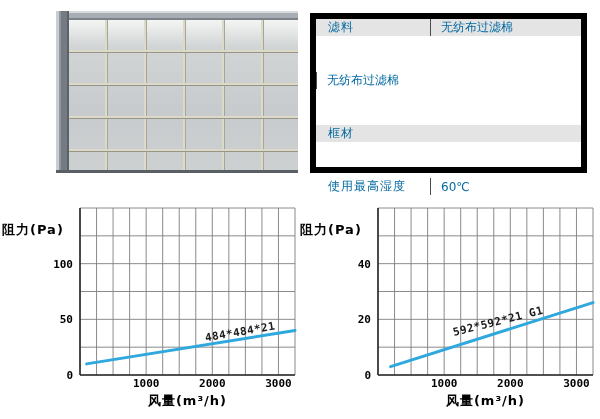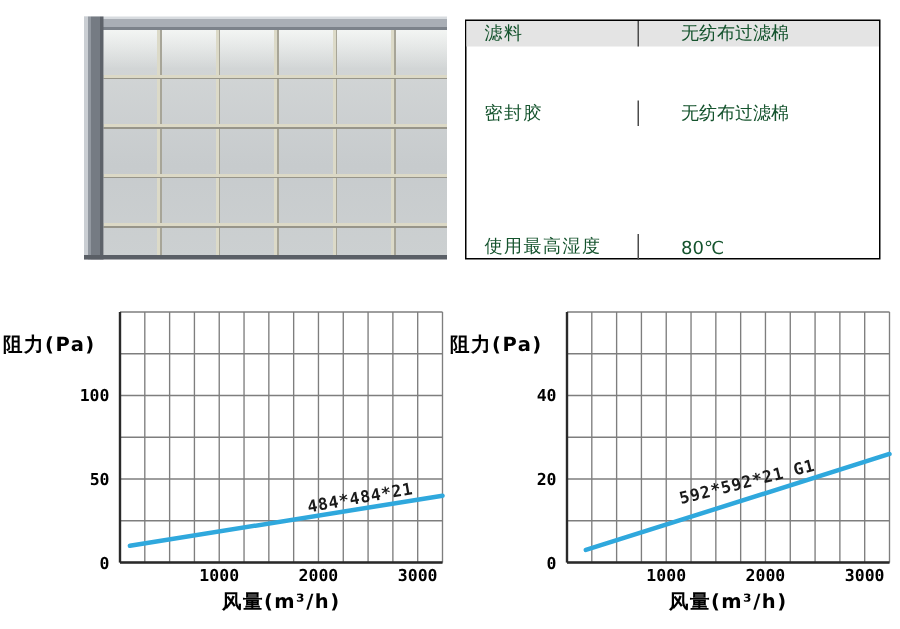--- a/index.html
+++ b/index.html
@@ -15,27 +15,27 @@
       linear-gradient(180deg,rgba(248,250,248,.85),rgba(248,250,248,0) 26px),
       linear-gradient(180deg,#d6d9d9 0%,#c7cbcd 60%,#ccd0d1 100%);}
   .photo .frame-top{position:absolute;left:0;top:0;right:0;height:9px;
     background:linear-gradient(180deg,#d7dbdf 0px,#d7dbdf 2px,#a9aeb5 2px,#a9aeb5 7px,#7c828a 7px,#7c828a 9px);}
   .photo .frame-left{position:absolute;left:0;top:0;bottom:0;width:13px;
     background:linear-gradient(90deg,#caced3 0px,#caced3 3px,#9298a0 3px,#9298a0 5px,#757b83 5px,#757b83 11px,#5d6269 11px,#5d6269 13px);}
   .photo .bottom-edge{position:absolute;left:0;bottom:0;right:0;height:3px;background:#5a5f66;}
 
   
   .spec-table{position:absolute;left:310px;top:13px;width:277px;height:160px;
-    box-sizing:border-box;border:1px solid #000000;background:#fff;
-    display:flex;flex-direction:column;font-size:12px;color:#14532d;gap:36px;}
+    box-sizing:border-box;border:6px solid #000000;background:#fff;
+    display:flex;flex-direction:column;font-size:12px;color:#0369a1;gap:36px;}
   .spec-row{flex:1;display:flex;align-items:stretch;}
   .spec-row:nth-child(odd){background:#e4e4e4;}
   .spec-cell-label{width:114px;display:flex;align-items:center;padding-left:12px;
     box-sizing:border-box;letter-spacing:1px;}
-  .spec-cell-value{flex:1;display:flex;align-items:center;padding-left:28px;
+  .spec-cell-value{flex:1;display:flex;align-items:center;padding-left:10px;
     border-left:1px solid #4c4c4c;text-align:center;}
 
   
   .chart-svg{position:absolute;top:195px;}
   #chart-0{left:0;}
   #chart-1{left:298px;}
   .t-tick{font-family:"DejaVu Sans Mono",monospace;font-size:11px;font-weight:bold;fill:#000;}
   .t-axis{font-family:"DejaVu Sans",sans-serif;font-size:13px;font-weight:bold;fill:#000;letter-spacing:1px;}
   .t-series{font-family:"DejaVu Sans Mono",monospace;font-size:11px;font-weight:bold;fill:#1a1a1a;letter-spacing:.5px;}
 </style>
@@ -50,28 +50,28 @@
     <div class="frame-left"></div>
     <div class="bottom-edge"></div>
   </div>
 
   <div class="spec-table">
     <div class="spec-row">
       <div class="spec-cell-label">滤料</div>
       <div class="spec-cell-value">无纺布过滤棉</div>
     </div>
     <div class="spec-row">
-      <div class="spec-cell-label">密封胶</div>
       <div class="spec-cell-value">无纺布过滤棉</div>
     </div>
     <div class="spec-row">
+      <div class="spec-cell-label">框材</div>
     </div>
     <div class="spec-row">
       <div class="spec-cell-label">使用最高湿度</div>
-      <div class="spec-cell-value">80℃</div>
+      <div class="spec-cell-value">60℃</div>
     </div>
   </div>
 
   <svg id="chart-0" class="chart-svg" width="305" height="224">
       <line x1="80" y1="13" x2="80" y2="180" stroke="#7e7e7e" stroke-width="0.9"></line>
       <line x1="96.53846153846155" y1="13" x2="96.53846153846155" y2="180" stroke="#7e7e7e" stroke-width="0.9"></line>
       <line x1="113.07692307692308" y1="13" x2="113.07692307692308" y2="180" stroke="#7e7e7e" stroke-width="0.9"></line>
       <line x1="129.6153846153846" y1="13" x2="129.6153846153846" y2="180" stroke="#7e7e7e" stroke-width="0.9"></line>
       <line x1="146.15384615384616" y1="13" x2="146.15384615384616" y2="180" stroke="#7e7e7e" stroke-width="0.9"></line>
       <line x1="162.69230769230768" y1="13" x2="162.69230769230768" y2="180" stroke="#7e7e7e" stroke-width="0.9"></line>

